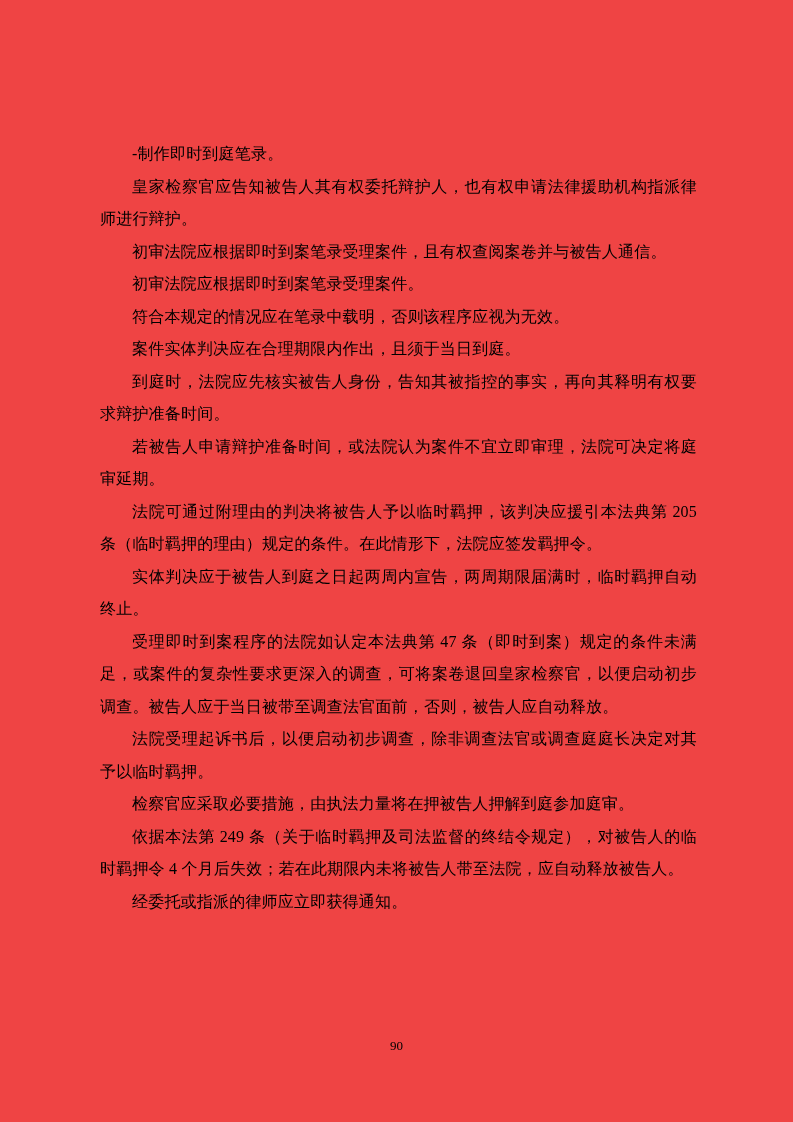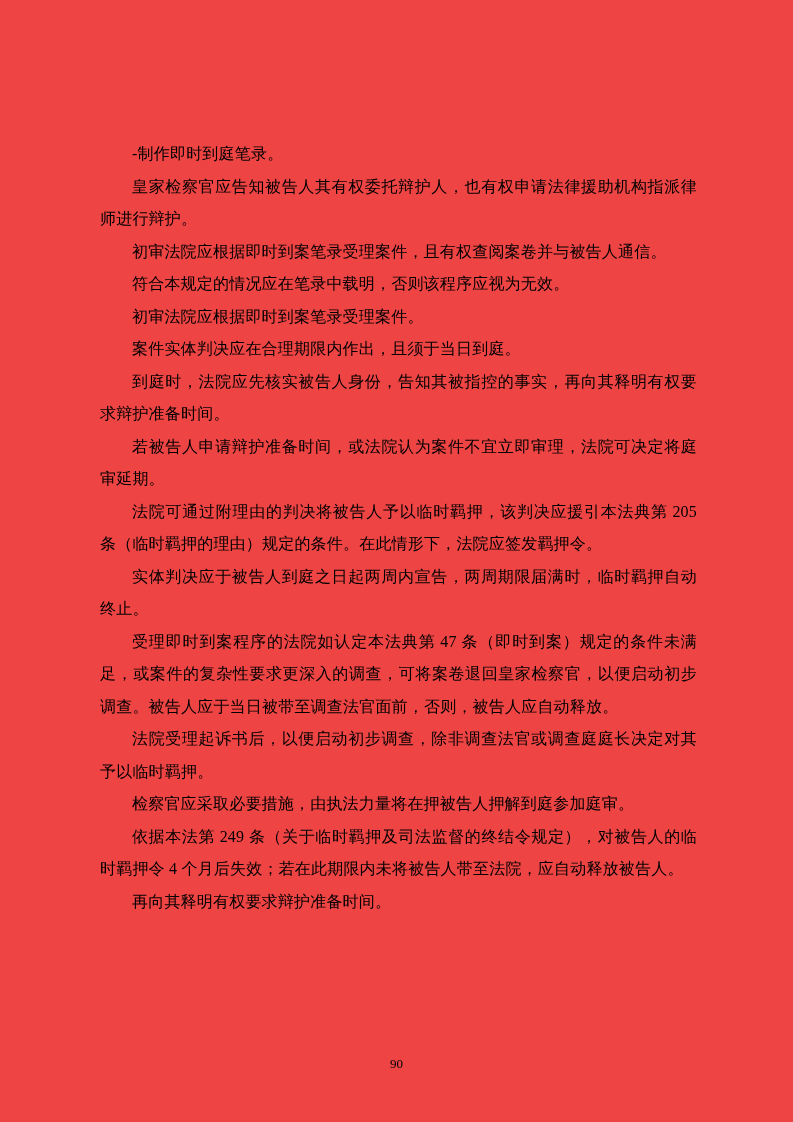--- a/index.html
+++ b/index.html
@@ -39,51 +39,51 @@
     line-height: 32.5px;
     font-weight: bold;
     text-indent: 0;
     text-align: left;
   }
   .section2 .para:first-of-type {
     margin-top: 0;
   }
   .page-number {
     position: absolute;
-    bottom: 50px;
+    bottom: 68px;
     left: 0;
     width: 100%;
     text-align: center;
     font-size: 13px;
     color: #000000;
   }
 </style>
 </head>
 <body>
 
 <div class="page">
   <div class="content">
 
     <div class="section1">
       <p class="para">-制作即时到庭笔录。</p>
       <p class="para">皇家检察官应告知被告人其有权委托辩护人，也有权申请法律援助机构指派律师进行辩护。</p>
       <p class="para">初审法院应根据即时到案笔录受理案件，且有权查阅案卷并与被告人通信。</p>
+      <p class="para">初审法院应根据即时到案笔录受理案件。</p>
       <p class="para">符合本规定的情况应在笔录中载明，否则该程序应视为无效。</p>
-      <p class="para">初审法院应根据即时到案笔录受理案件。</p>
       <p class="para">案件实体判决应在合理期限内作出，且须于当日到庭。</p>
       <p class="para">到庭时，法院应先核实被告人身份，告知其被指控的事实，再向其释明有权要求辩护准备时间。</p>
       <p class="para">若被告人申请辩护准备时间，或法院认为案件不宜立即审理，法院可决定将庭审延期。</p>
       <p class="para">法院可通过附理由的判决将被告人予以临时羁押，该判决应援引本法典第 205 条（临时羁押的理由）规定的条件。在此情形下，法院应签发羁押令。</p>
       <p class="para">实体判决应于被告人到庭之日起两周内宣告，两周期限届满时，临时羁押自动终止。</p>
       <p class="para">受理即时到案程序的法院如认定本法典第 47 条（即时到案）规定的条件未满足，或案件的复杂性要求更深入的调查，可将案卷退回皇家检察官，以便启动初步调查。被告人应于当日被带至调查法官面前，否则，被告人应自动释放。</p>
     </div>
 
     <div class="section2">
       <p class="para">法院受理起诉书后，以便启动初步调查，除非调查法官或调查庭庭长决定对其予以临时羁押。</p>
       <p class="para">检察官应采取必要措施，由执法力量将在押被告人押解到庭参加庭审。</p>
       <p class="para">依据本法第 249 条（关于临时羁押及司法监督的终结令规定），对被告人的临时羁押令 4 个月后失效；若在此期限内未将被告人带至法院，应自动释放被告人。</p>
-      <p class="para">再向其释明有权要求辩护准备时间。</p>
+      <p class="para">经委托或指派的律师应立即获得通知。</p>
     </div>
 
   </div>
 
   <div class="page-number">90</div>
 </div>
 
 </body></html>

